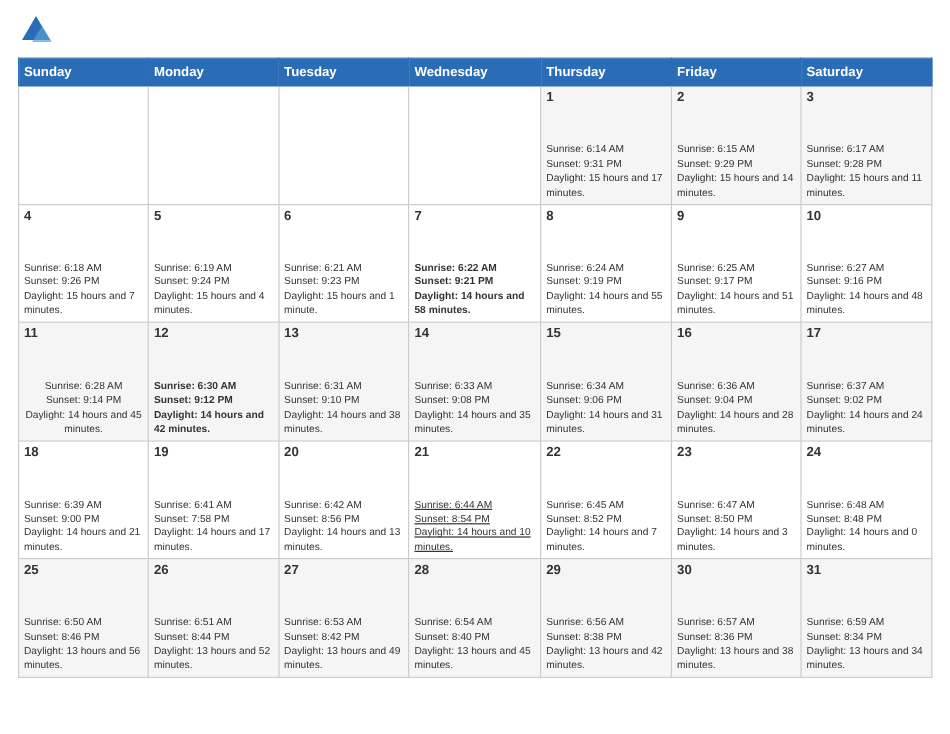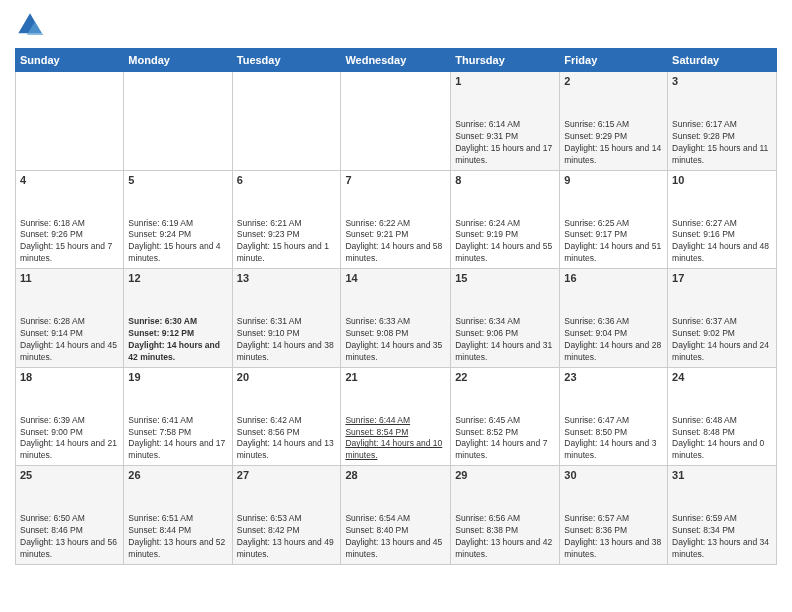--- a/index.html
+++ b/index.html
@@ -175,21 +175,21 @@
 Daylight: 15 hours and 4 minutes.</div>
           </td>
           <td>
             <span class="day-number">6</span>
             <div class="day-info" style="white-space: pre-line;">Sunrise: 6:21 AM
 Sunset: 9:23 PM
 Daylight: 15 hours and 1 minute.</div>
           </td>
           <td>
             <span class="day-number">7</span>
-            <div class="day-info" style="white-space: pre-line;">Sunrise: 6:22 AM
+            <div class="day-info" style="white-space: pre-line; font-weight: bold;">Sunrise: 6:22 AM
 Sunset: 9:21 PM
 Daylight: 14 hours and 58 minutes.</div>
           </td>
           <td>
             <span class="day-number">8</span>
             <div class="day-info" style="white-space: pre-line;">Sunrise: 6:24 AM
 Sunset: 9:19 PM
 Daylight: 14 hours and 55 minutes.</div>
           </td>
           <td>
@@ -201,21 +201,21 @@
           <td>
             <span class="day-number">10</span>
             <div class="day-info" style="white-space: pre-line;">Sunrise: 6:27 AM
 Sunset: 9:16 PM
 Daylight: 14 hours and 48 minutes.</div>
           </td>
         </tr>
         <tr>
           <td>
             <span class="day-number">11</span>
-            <div class="day-info" style="white-space: pre-line;">Sunrise: 6:28 AM
+            <div class="day-info" style="white-space: pre-line; text-align: center;">Sunrise: 6:28 AM
 Sunset: 9:14 PM
 Daylight: 14 hours and 45 minutes.</div>
           </td>
           <td>
             <span class="day-number">12</span>
             <div class="day-info" style="white-space: pre-line; font-weight: bold;">Sunrise: 6:30 AM
 Sunset: 9:12 PM
 Daylight: 14 hours and 42 minutes.</div>
           </td>
           <td>

